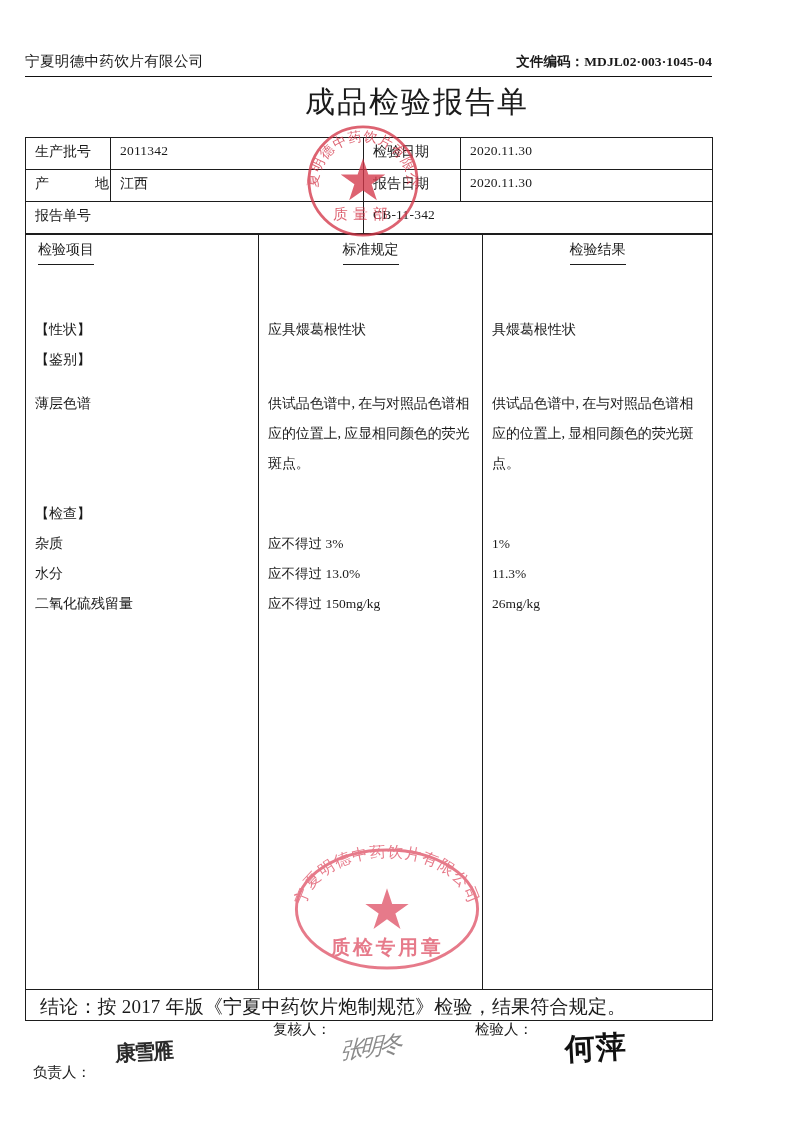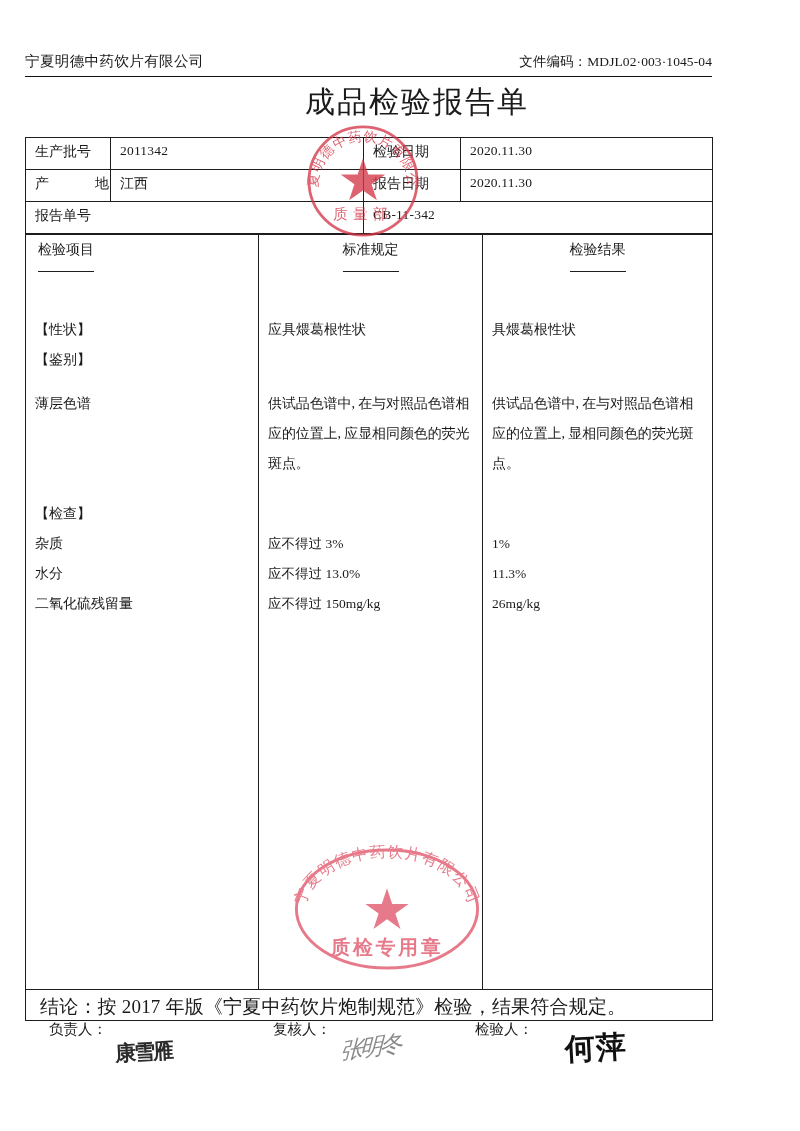--- a/index.html
+++ b/index.html
@@ -38,20 +38,21 @@
   }
   .company-name {
     font-size: 14.5px;
     letter-spacing: 0.4px;
     white-space: nowrap;
   }
   .doc-code {
     font-size: 13.5px;
     white-space: nowrap;
     letter-spacing: 0.1px;
+    font-weight: bold;
   }
 
   .doc-title {
     position: absolute;
     left: 17px;
     top: 82px;
     width: 800px;
     text-align: center;
     font-size: 30px;
     letter-spacing: 2px;
@@ -103,21 +104,21 @@
   .result-table td {
     font-size: 13.5px;
   }
   .col-head {
     height: 30px;
     text-align: center;
     padding-top: 6px;
   }
   .col-head span {
     border-bottom: 1.1px solid #1d1d1d;
-    padding-bottom: 14px;
+    padding-bottom: 7px;
     font-size: 14px;
   }
   .rt-body td {
     vertical-align: top;
     padding: 0;
   }
   .blk {
     padding: 0 9px;
     line-height: 30px;
     font-size: 14px;
@@ -156,21 +157,21 @@
     top: 1020px;
     width: 687px;
     height: 70px;
   }
   .sign-item {
     position: absolute;
     top: 0;
     font-size: 14.5px;
     white-space: nowrap;
   }
-  .sign-1 { left: 24px; }
+  .sign-1 { left: 8px; margin-top: 43px; }
   .sign-2 { left: 248px; }
   .sign-3 { left: 450px; }
   .sig-ink {
     position: absolute;
     font-family: "DejaVu Serif", serif;
     color: #111;
     white-space: nowrap;
     transform: rotate(-3deg);
   }
   .sig-1 {

